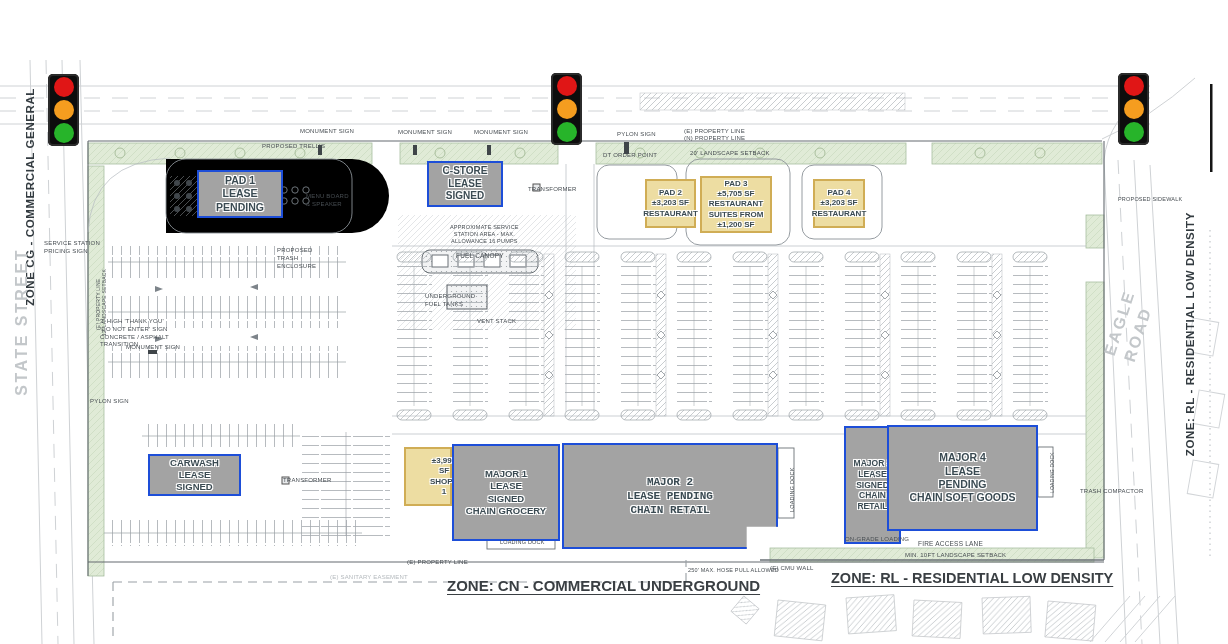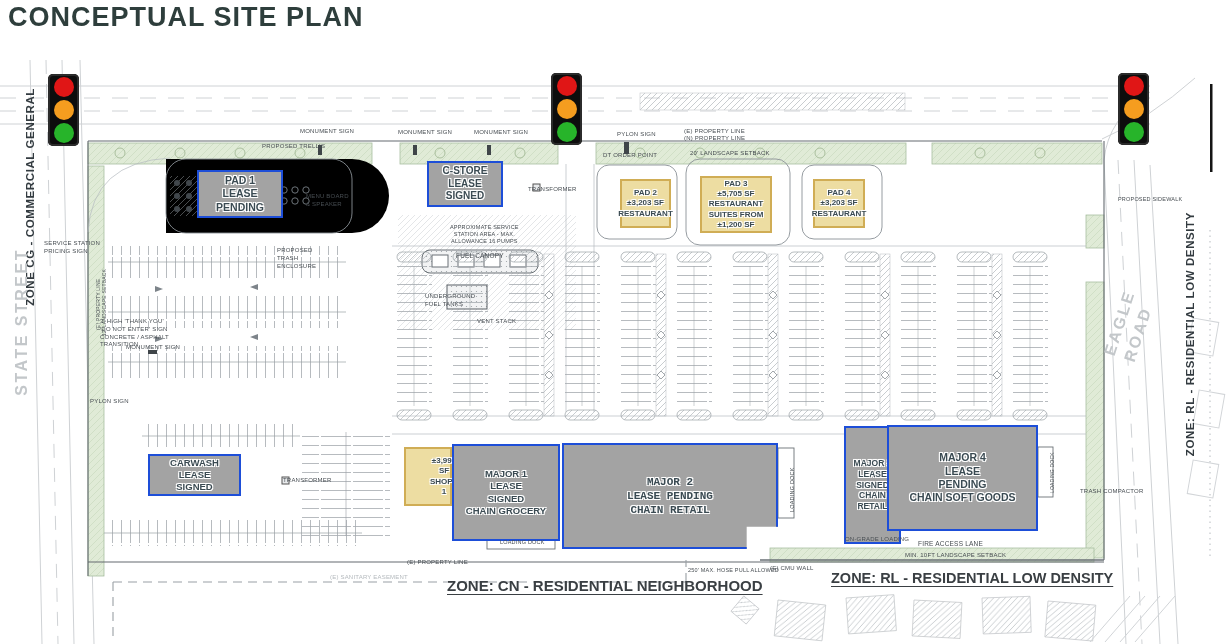--- a/index.html
+++ b/index.html
@@ -252,37 +252,36 @@
         <path d="M1105,642 L1145,596"></path>
       <path d="M1120,642 L1160,596"></path>
         <path d="M1135,642 L1175,596"></path>
       <rect x="1190" y="320" width="26" height="34" transform="rotate(10 1203 337)"></rect>
       <rect x="1196" y="392" width="26" height="34" transform="rotate(10 1209 409)"></rect>
       <rect x="1190" y="462" width="26" height="34" transform="rotate(10 1203 479)"></rect>
     </g>
     <rect x="1210" y="84" width="2.5" height="88" fill="#151515"></rect>
   </svg>
 
-  <div class="title">CONCEPTUAL SITE PLAN</div>
 
   <div class="vtext zone-side" style="left:24px;top:88px;">ZONE CG - COMMERCIAL GENERAL</div>
   <div class="vtext street" style="left:13px;top:248px;">STATE STREET</div>
   <div class="ann street" style="left:1100px;top:352px;transform:rotate(-72deg);font-size:16px;">EAGLE ROAD</div>
   <div class="vtext zone-side" style="left:1184px;top:212px;">ZONE: RL - RESIDENTIAL LOW DENSITY</div>
 
-  <div class="zone-bottom" style="left:447px;top:577px;font-size:15px;">ZONE: CN - RESIDENTIAL NEIGHBORHOOD</div>
+  <div class="zone-bottom" style="left:447px;top:577px;font-size:15px;">ZONE: CN - COMMERCIAL UNDERGROUND</div>
   <div class="zone-bottom" style="left:831px;top:570px;font-size:14.5px;">ZONE: RL - RESIDENTIAL LOW DENSITY</div>
 
   <div class="bld blue" style="left:197px;top:170px;width:86px;height:48px;font-size:10.5px;"><span>PAD 1
 LEASE
 PENDING</span></div>
   <div class="bld blue" style="left:427px;top:161px;width:76px;height:46px;font-size:10px;"><span>C-STORE
 LEASE
 SIGNED</span></div>
-  <div class="bld tan" style="left:620px;top:179px;width:51px;height:49px;font-size:8px;"><span>PAD 2
+  <div class="bld tan" style="left:645px;top:179px;width:51px;height:49px;font-size:8px;"><span>PAD 2
 ±3,203 SF
 RESTAURANT</span></div>
   <div class="bld tan" style="left:700px;top:176px;width:72px;height:57px;font-size:8px;"><span>PAD 3
 ±5,705 SF
 RESTAURANT
 SUITES FROM
 ±1,200 SF</span></div>
   <div class="bld tan" style="left:813px;top:179px;width:52px;height:49px;font-size:8px;"><span>PAD 4
 ±3,203 SF
 RESTAURANT</span></div>

